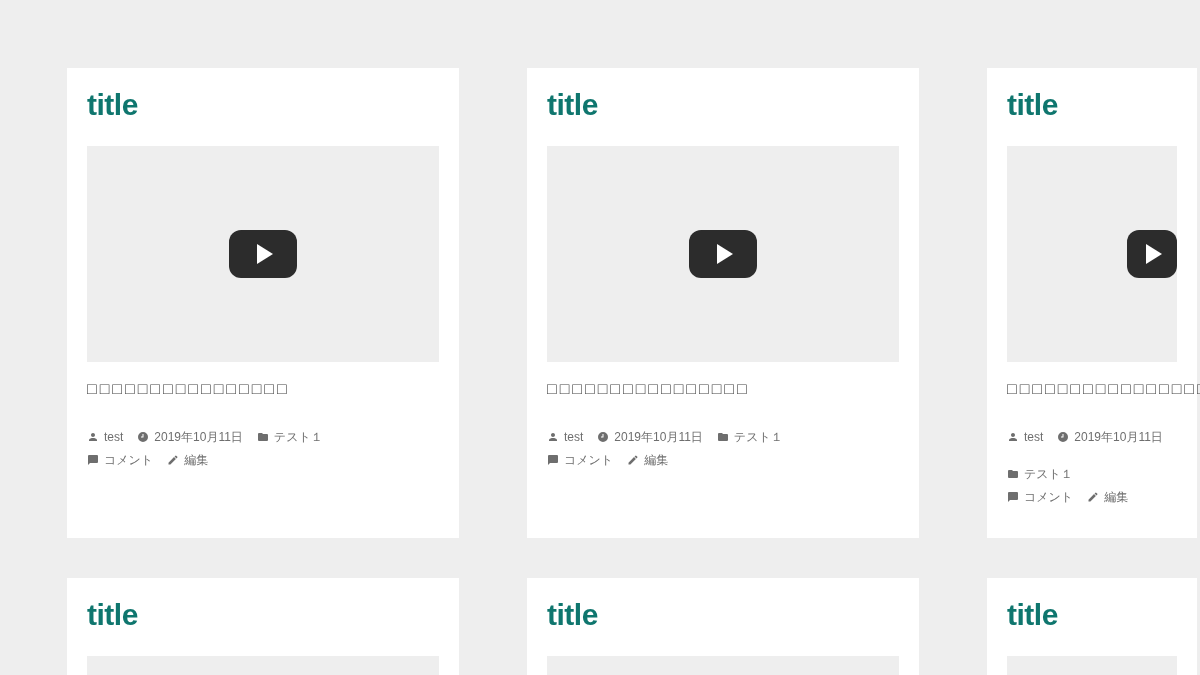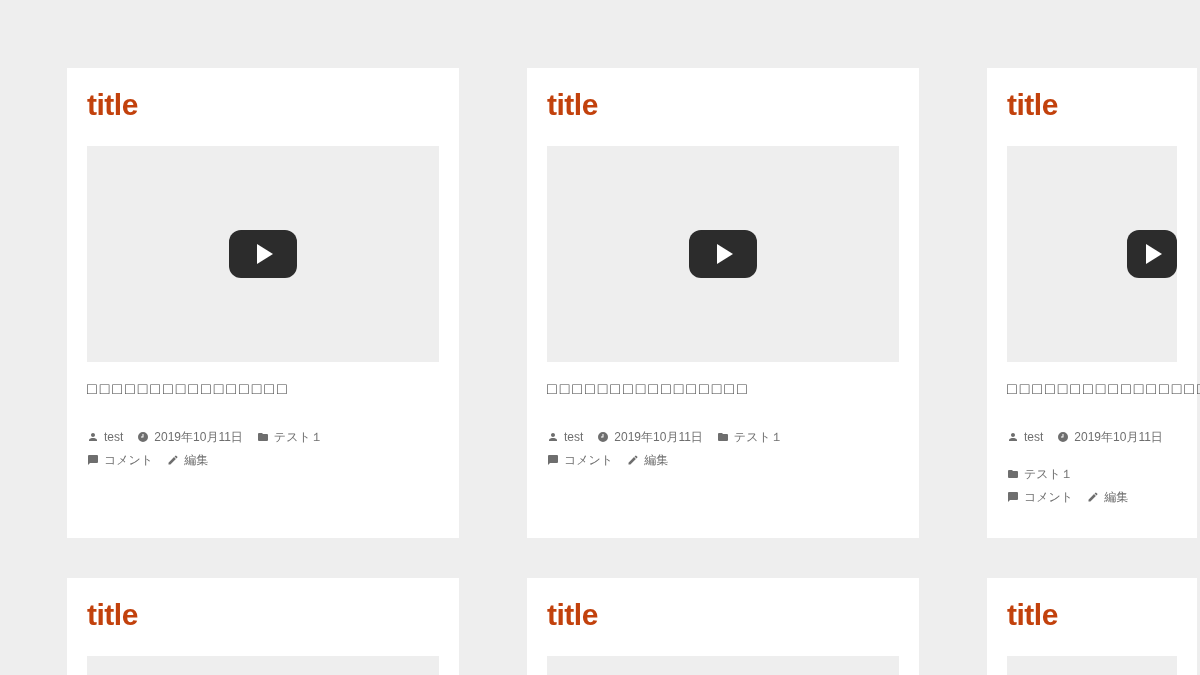--- a/index.html
+++ b/index.html
@@ -18,21 +18,21 @@
     }
     .card {
       width: 392px;
       background: #ffffff;
       padding: 20px 20px 30px 20px;
       flex-shrink: 0;
     }
     .card-title {
       font-size: 30px;
       font-weight: 700;
-      color: #c2410c;
+      color: #0f766e;
       letter-spacing: -0.5px;
       margin-bottom: 24px;
     }
     .thumb {
       width: 100%;
       height: 216px;
       background: #eeeeee;
       display: flex;
       align-items: center;
       justify-content: center;

